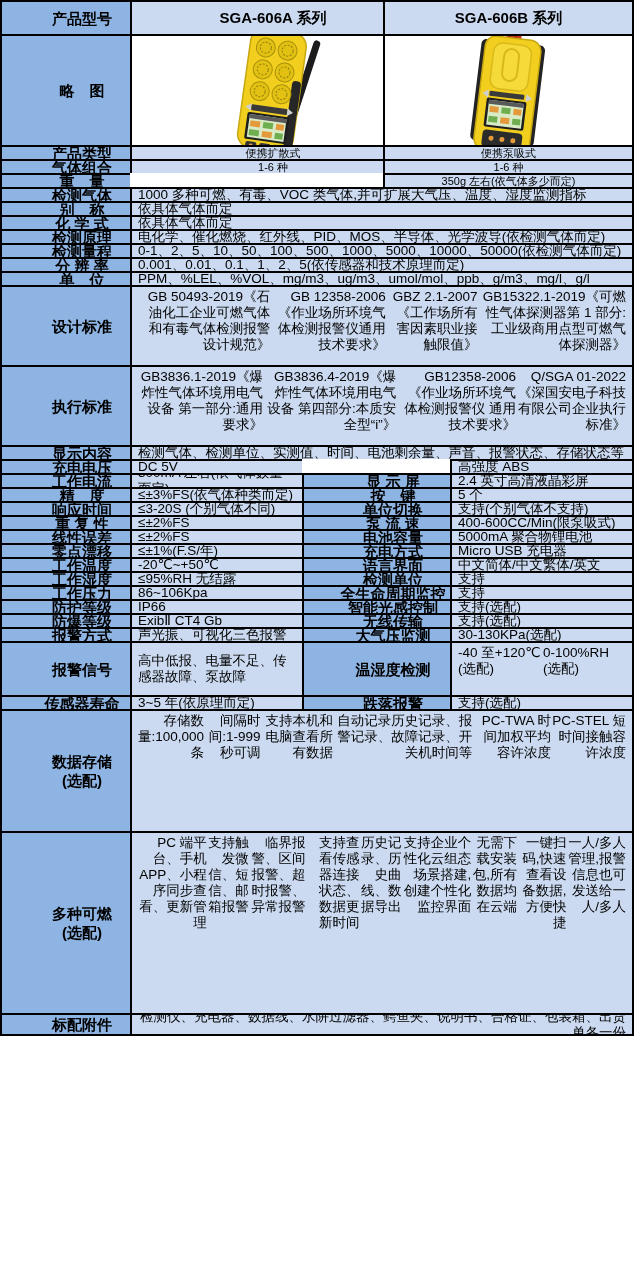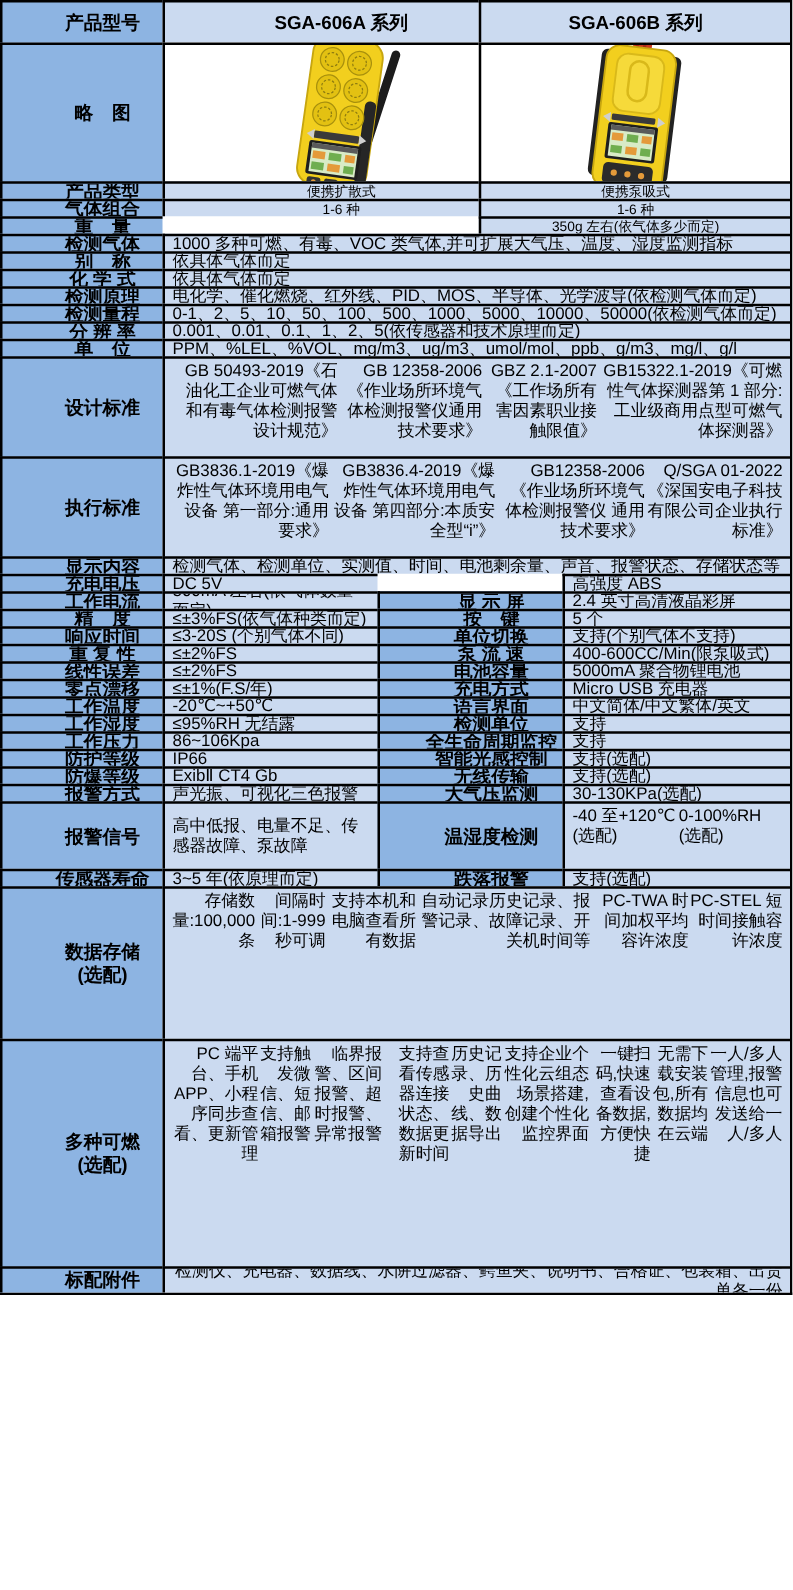--- a/index.html
+++ b/index.html
@@ -369,22 +369,22 @@
       <div>多种可燃</div>
       <div>(选配)</div>
     </div>
     <div class="cell ml cF">
       <div>PC 端平台、手机 APP、小程序同步查看、更新管理</div>
       <div>支持触发微信、短信、邮箱报警</div>
       <div>临界报警、区间报警、超时报警、异常报警</div>
       <div>支持查看传感器连接状态、数据更新时间</div>
       <div>历史记录、历史曲线、数据导出</div>
       <div>支持企业个性化云组态场景搭建,创建个性化监控界面</div>
+      <div>无需下载安装包,所有数据均在云端</div>
       <div>一键扫码,快速查看设备数据,方便快捷</div>
-      <div>无需下载安装包,所有数据均在云端</div>
       <div>一人/多人管理,报警信息也可发送给一人/多人</div>
     </div>
   </div>
 
   <div class="row h-acc">
     <div class="cell lbl cA">标配附件</div>
     <div class="cell vl cF">检测仪、充电器、数据线、水阱过滤器、鳄鱼夹、说明书、合格证、包装箱、出货单各一份</div>
   </div>
 
 </div>

